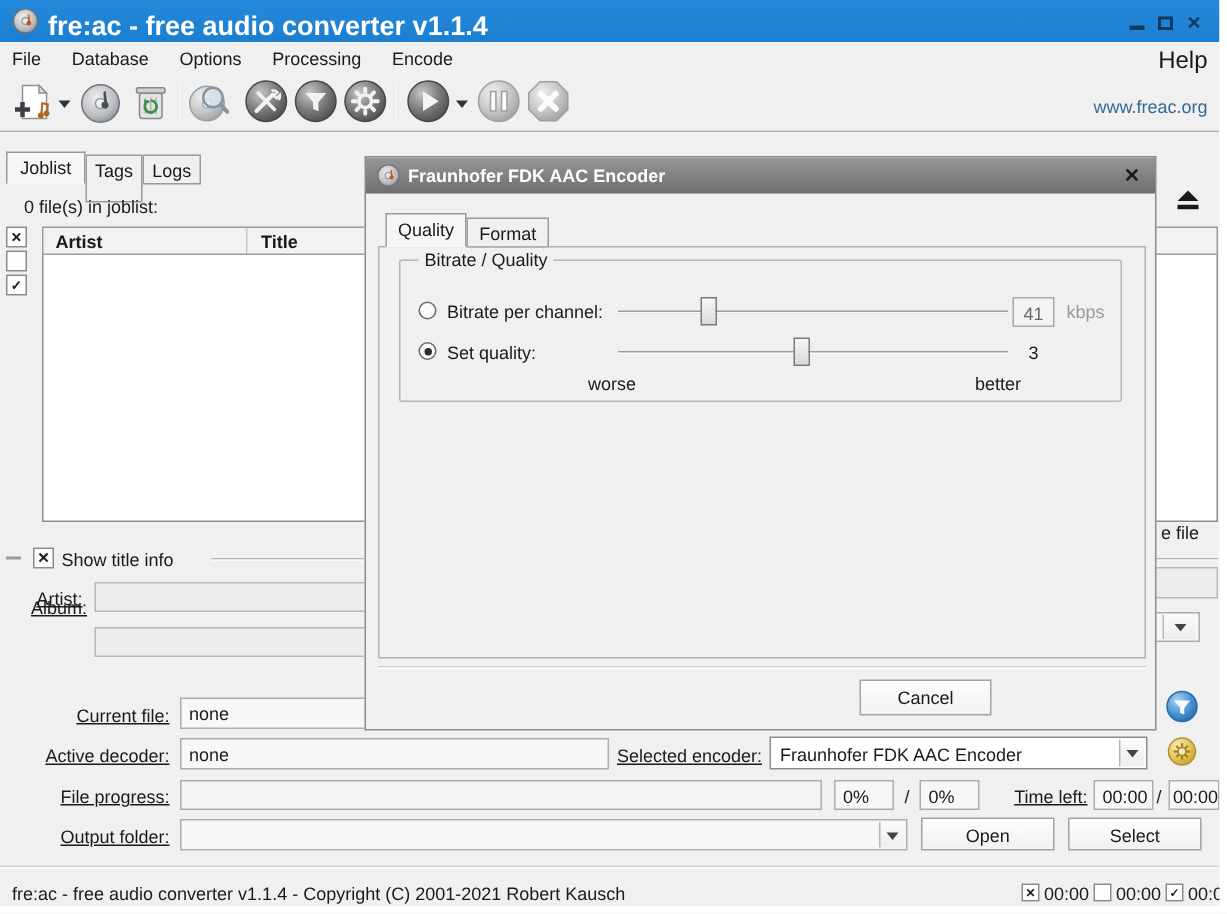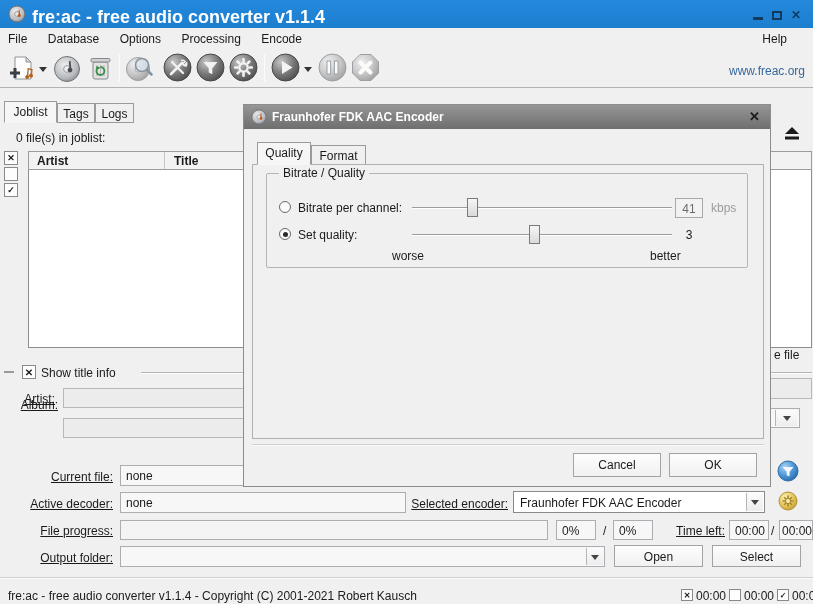--- a/index.html
+++ b/index.html
@@ -13,21 +13,21 @@
   
   .titlebar{left:0;top:0;width:813px;height:28px;background:linear-gradient(#2489dc,#1c7ecf);}
   .titlebar .title{left:32px;top:7px;color:#ffffff;font-size:18px;font-weight:bold;}
   .winctl{right:12px;top:9px;display:flex;gap:9px;align-items:center;}
   .ctl-min{width:10px;height:3px;background:#113a5f;margin-top:7px;}
   .ctl-max{width:10px;height:9px;border:2px solid #113a5f;}
   .ctl-close{color:#113a5f;font-size:12px;font-weight:bold;line-height:12px;}
   
   .menubar{left:0;top:28px;width:813px;height:22px;background:#f0f0f0;}
   .menubar .mitem{display:inline-block;padding:4px 8px 0 8px;font-size:12px;}
-  .menu-help{right:22px;top:4px;font-size:12px;padding:0 4px;}
+  .menu-help{right:4px;top:4px;font-size:16px;padding:0 4px;}
   
   .toolbar{left:0;top:50px;width:813px;height:38px;background:#f0f0f0;border-bottom:1px solid #b2b2b2;}
   .tbtn{position:absolute;top:3px;width:31px;height:31px;}
   .tsep{position:absolute;top:4px;width:1px;height:28px;background:#c9c9c9;border-right:1px solid #fbfbfb;}
   .ddarrow{position:absolute;width:0;height:0;border-left:4px solid transparent;border-right:4px solid transparent;border-top:5px solid #333;}
   .weblink{right:8px;top:14px;font-size:12px;color:#36689b;}
   
   .field{background:#f7f7f7;border:1px solid #abadb3;font-size:12px;padding:3px 5px;overflow:hidden;white-space:nowrap;}
   .field.dis{background:#ececec;border-color:#b8b8b8;}
   .btn{background:linear-gradient(#fdfdfd,#f1f1f1);border:1px solid #a3a3a3;font-size:12px;text-align:center;padding-top:4px;}
@@ -213,21 +213,21 @@
       <svg width="29" height="29" viewBox="0 0 29 29">
         <polygon points="9,1.5 20,1.5 27.5,9 27.5,20 20,27.5 9,27.5 1.5,20 1.5,9" fill="url(#lightSphere)" stroke="#9aa0a5"></polygon>
         <path d="M9.5 9.5 L19.5 19.5 M19.5 9.5 L9.5 19.5" stroke="#fbfbfb" stroke-width="4" stroke-linecap="round"></path>
       </svg>
     </div>
 
     <div class="abs weblink">www.freac.org</div>
   </div>
 
   <div class="tab active" style="left:4px;top:101px;width:53px;height:22px">Joblist</div>
-  <div class="tab" style="left:57px;top:103px;width:38px;height:20px">Tags</div>
+  <div class="tab" style="left:57px;top:103px;width:38px;height:32px">Tags</div>
   <div class="tab" style="left:95px;top:103px;width:39px;height:20px">Logs</div>
 
   <div class="abs t12" style="left:16px;top:131px">0 file(s) in joblist:</div>
 
   <div class="selbox" style="top:151px">✕</div>
   <div class="selbox" style="top:167px"></div>
   <div class="selbox" style="top:183px">✓</div>
 
   <div class="abs tableheader" style="left:28px;top:151px;width:784px;height:19px">
     <div class="hcell" style="left:0;width:136px">Artist</div>
@@ -349,16 +349,15 @@
       <div class="slider-track" style="left:145px;top:60px"></div>
       <div class="slider-thumb" style="top: 51px; left: 262.03px;"></div>
       <div class="abs t12" style="left:408px;top:54px;width:28px;text-align:center">3</div>
 
       <div class="abs t12" style="left:125px;top:75px">worse</div>
       <div class="abs t12" style="left:383px;top:75px">better</div>
     </div>
 
     <div class="dlg-sep"></div>
     <div class="abs btn" style="left:329px;top:348px;width:88px;height:24px">Cancel</div>
-    <div class="abs btn" style="left:425px;top:348px;width:88px;height:24px">OK</div>
   </div>
 
 </div>
 
 </body></html>

